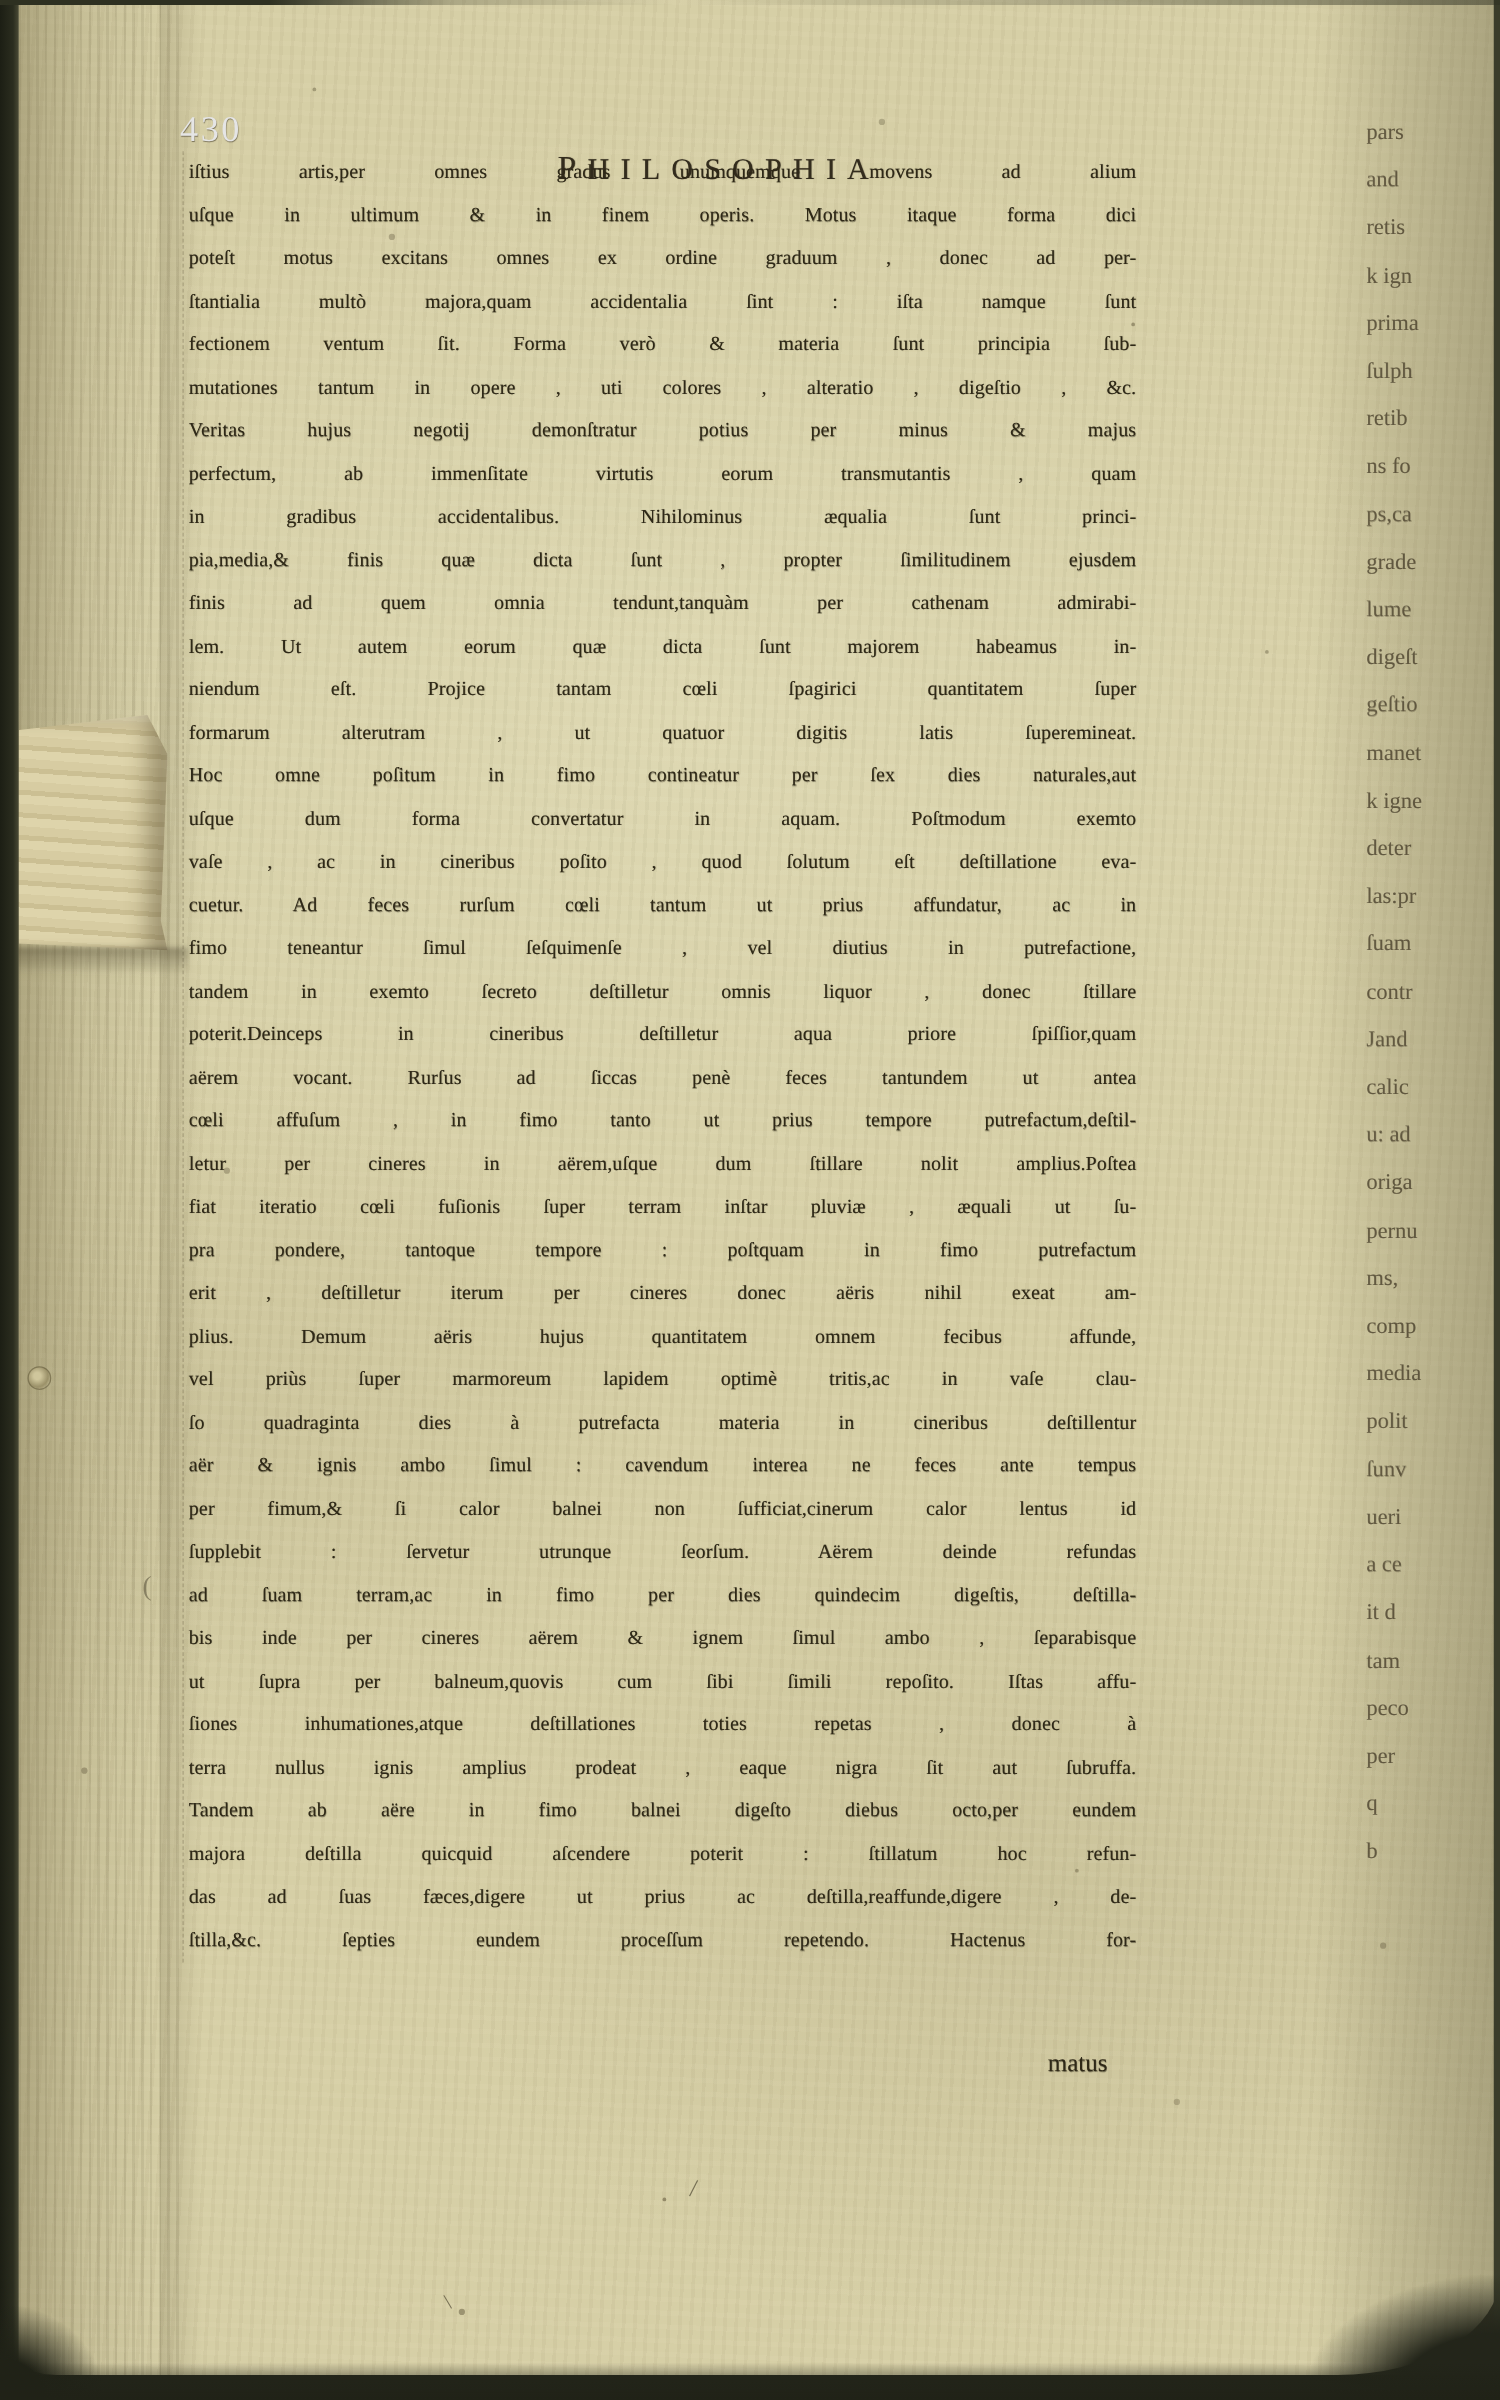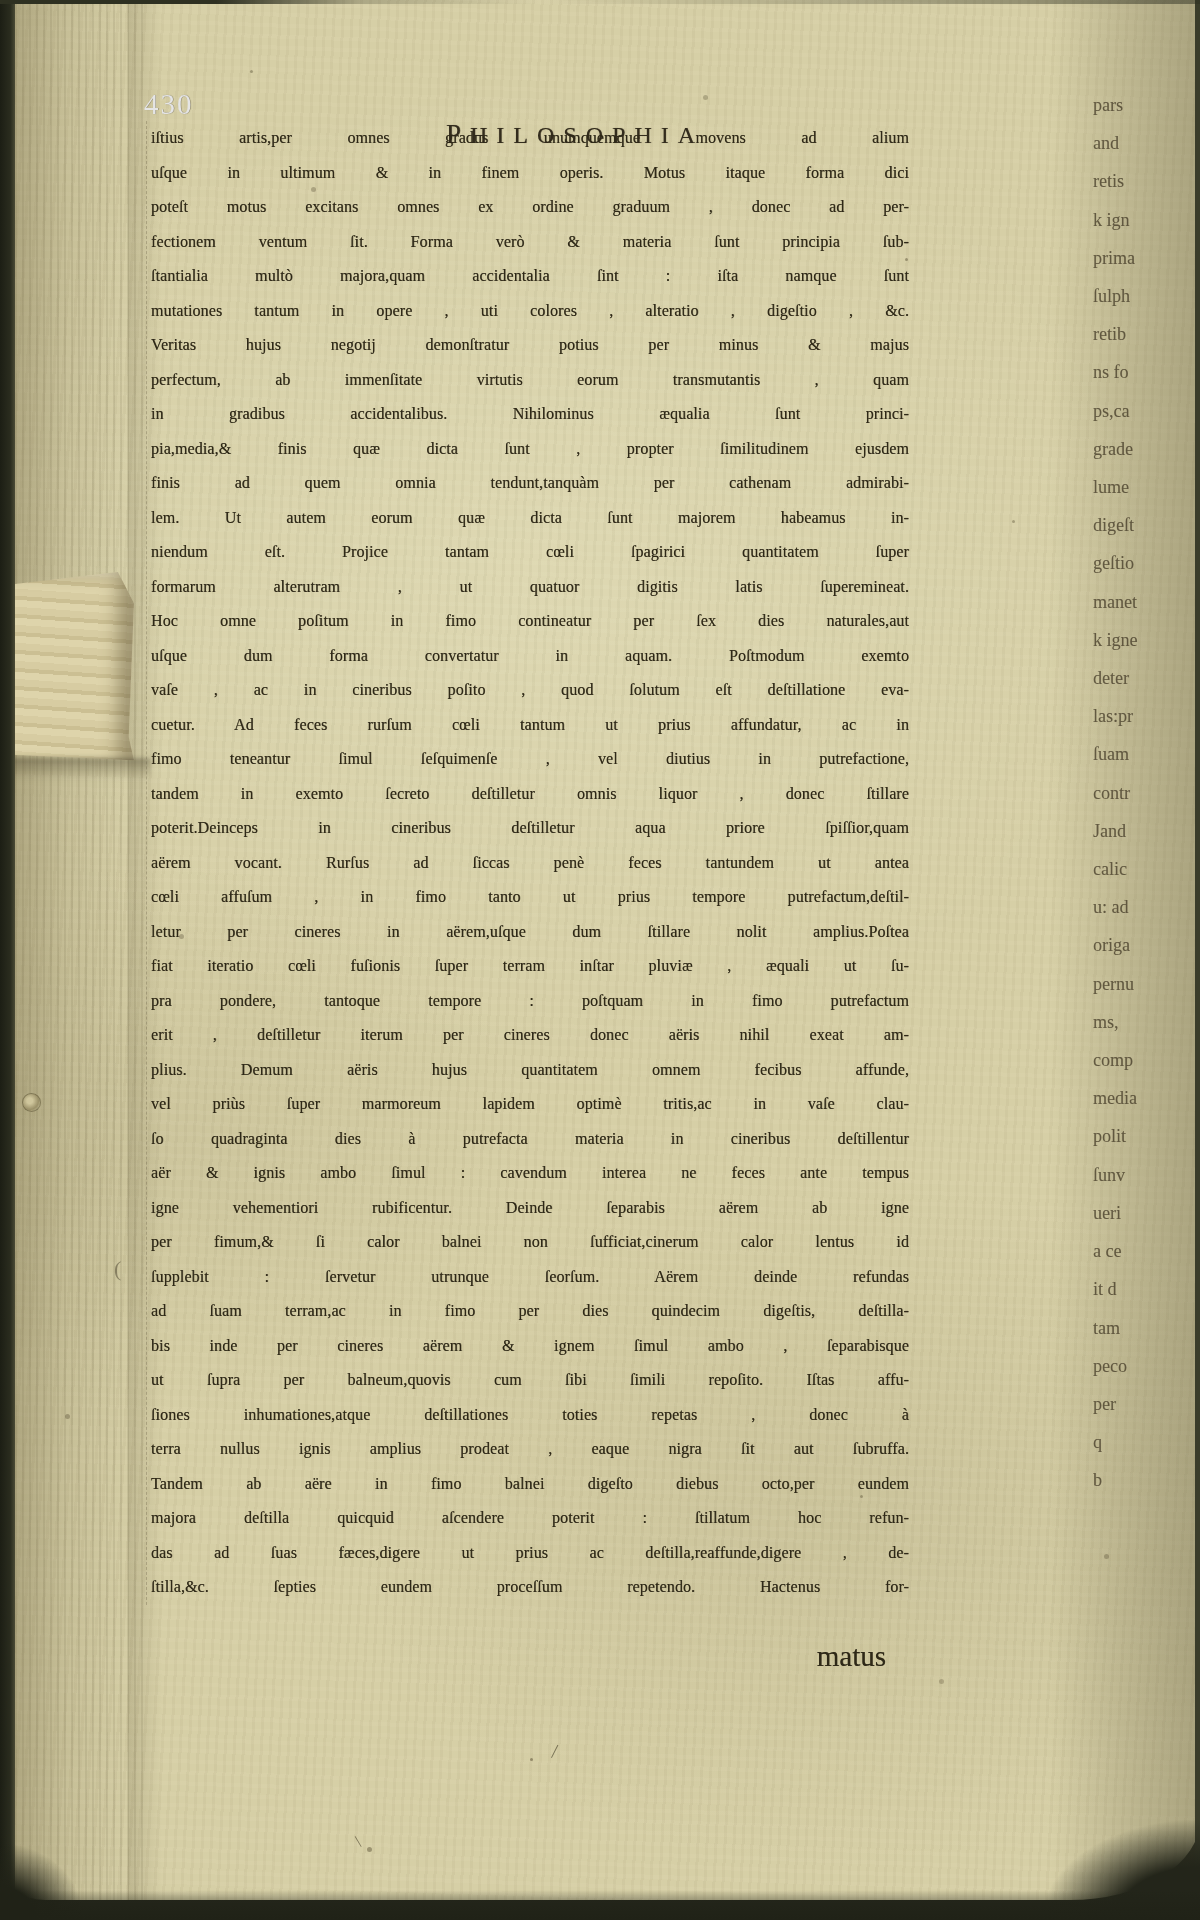--- a/index.html
+++ b/index.html
@@ -63,21 +63,21 @@
   .running-header{position:absolute;left:446px;top:92px;font-size:24px;color:#332c1d;
         letter-spacing:9px;text-shadow:.4px .4px .7px rgba(51,44,29,.55);margin-top:27px;}
   .running-header::first-letter{font-size:27px;}
   
   .body-text{position:absolute;left:146px;top:121px;width:758px;
         font-size:16px;line-height:34.5px;color:#2e2817;
         text-shadow:.35px .35px .6px rgba(46,40,23,.55);
         border-left:1px dashed rgba(80,70,45,.28);padding-left:4px;}
   .text-line{text-align:justify;text-align-last:justify;white-space:nowrap;letter-spacing:.1px;}
   .catchword-row{position:absolute;left:146px;top:1640px;width:740px;text-align:right;
-        font-size:29px;color:#2e2817;text-shadow:.35px .35px .6px rgba(46,40,23,.55);}
+        font-size:20px;color:#2e2817;text-shadow:.35px .35px .6px rgba(46,40,23,.55);}
   
   .marginalia-column{position:absolute;left:1093px;top:86px;width:104px;
         font-size:18px;line-height:38.2px;color:rgba(62,52,34,.62);
         text-shadow:.3px .3px .5px rgba(62,52,34,.3);overflow:hidden;}
   .marginalia-fragment{white-space:nowrap;overflow:hidden;}
   
   .stray-marks div{position:absolute;color:rgba(55,48,30,.60);font-size:20px;}
   .stray-marks div:nth-child(1){left:552px;top:1740px;transform:rotate(8deg);}
   .stray-marks div:nth-child(2){left:356px;top:1832px;transform:rotate(-12deg);font-size:17px;}
   .stray-marks div:nth-child(3){left:114px;top:1256px;font-size:22px;color:rgba(55,48,30,.45);}
@@ -92,22 +92,22 @@
   <div class="gutter-shade"></div>
   <div class="right-page-curve"></div>
 
   <div class="page-number">430</div>
   <div class="running-header">PHILOSOPHIA</div>
 
   <div class="body-text">
       <div class="text-line">iſtius artis,per omnes gradus unumquemque movens ad alium</div>
       <div class="text-line">uſque in ultimum &amp; in finem operis.  Motus itaque forma dici</div>
       <div class="text-line">poteſt motus excitans omnes ex ordine graduum , donec ad per-</div>
+      <div class="text-line">ſtantialia multò majora,quam accidentalia ſint : iſta namque ſunt</div>
       <div class="text-line">fectionem ventum ſit. Forma verò &amp; materia ſunt principia ſub-</div>
-      <div class="text-line">ſtantialia multò majora,quam accidentalia ſint : iſta namque ſunt</div>
       <div class="text-line">mutationes tantum in opere , uti colores , alteratio , digeſtio , &amp;c.</div>
       <div class="text-line">Veritas hujus negotij demonſtratur potius per minus &amp; majus</div>
       <div class="text-line">perfectum, ab immenſitate virtutis eorum transmutantis , quam</div>
       <div class="text-line">in gradibus accidentalibus.  Nihilominus æqualia ſunt princi-</div>
       <div class="text-line">pia,media,&amp; finis quæ dicta ſunt , propter ſimilitudinem ejusdem</div>
       <div class="text-line">finis ad quem omnia tendunt,tanquàm per cathenam admirabi-</div>
       <div class="text-line">lem.  Ut autem eorum quæ dicta ſunt majorem habeamus in-</div>
       <div class="text-line">niendum eſt.  Projice tantam cœli ſpagirici quantitatem ſuper</div>
       <div class="text-line">formarum alterutram , ut quatuor digitis latis ſuperemineat.</div>
       <div class="text-line">Hoc omne poſitum in fimo contineatur per ſex dies naturales,aut</div>
@@ -120,21 +120,20 @@
       <div class="text-line">aërem vocant.  Rurſus ad ſiccas penè feces tantundem ut antea</div>
       <div class="text-line">cœli affuſum , in fimo tanto ut prius tempore putrefactum,deſtil-</div>
       <div class="text-line">letur per cineres in aërem,uſque dum ſtillare nolit amplius.Poſtea</div>
       <div class="text-line">fiat iteratio cœli fuſionis ſuper terram inſtar pluviæ , æquali ut ſu-</div>
       <div class="text-line">pra pondere, tantoque tempore :  poſtquam in fimo putrefactum</div>
       <div class="text-line">erit , deſtilletur iterum per cineres donec aëris nihil exeat am-</div>
       <div class="text-line">plius.  Demum aëris hujus quantitatem omnem fecibus affunde,</div>
       <div class="text-line">vel priùs ſuper marmoreum lapidem optimè tritis,ac in vaſe clau-</div>
       <div class="text-line">ſo quadraginta dies à putrefacta materia in cineribus deſtillentur</div>
       <div class="text-line">aër &amp; ignis ambo ſimul :  cavendum interea ne feces ante tempus</div>
-      <div class="text-line">igne vehementiori rubificentur.  Deinde ſeparabis aërem ab igne</div>
       <div class="text-line">per fimum,&amp; ſi calor balnei non ſufficiat,cinerum calor lentus id</div>
       <div class="text-line">ſupplebit : ſervetur utrunque ſeorſum.  Aërem deinde refundas</div>
       <div class="text-line">ad ſuam terram,ac in fimo per dies quindecim digeſtis, deſtilla-</div>
       <div class="text-line">bis inde per cineres aërem &amp; ignem ſimul ambo , ſeparabisque</div>
       <div class="text-line">ut ſupra per balneum,quovis cum ſibi ſimili repoſito.  Iſtas affu-</div>
       <div class="text-line">ſiones inhumationes,atque deſtillationes toties repetas , donec à</div>
       <div class="text-line">terra nullus ignis amplius prodeat , eaque nigra ſit aut ſubruffa.</div>
       <div class="text-line">Tandem ab aëre in fimo balnei digeſto diebus octo,per eundem</div>
       <div class="text-line">majora deſtilla quicquid aſcendere poterit :  ſtillatum hoc refun-</div>
       <div class="text-line">das ad ſuas fæces,digere ut prius ac deſtilla,reaffunde,digere , de-</div>

